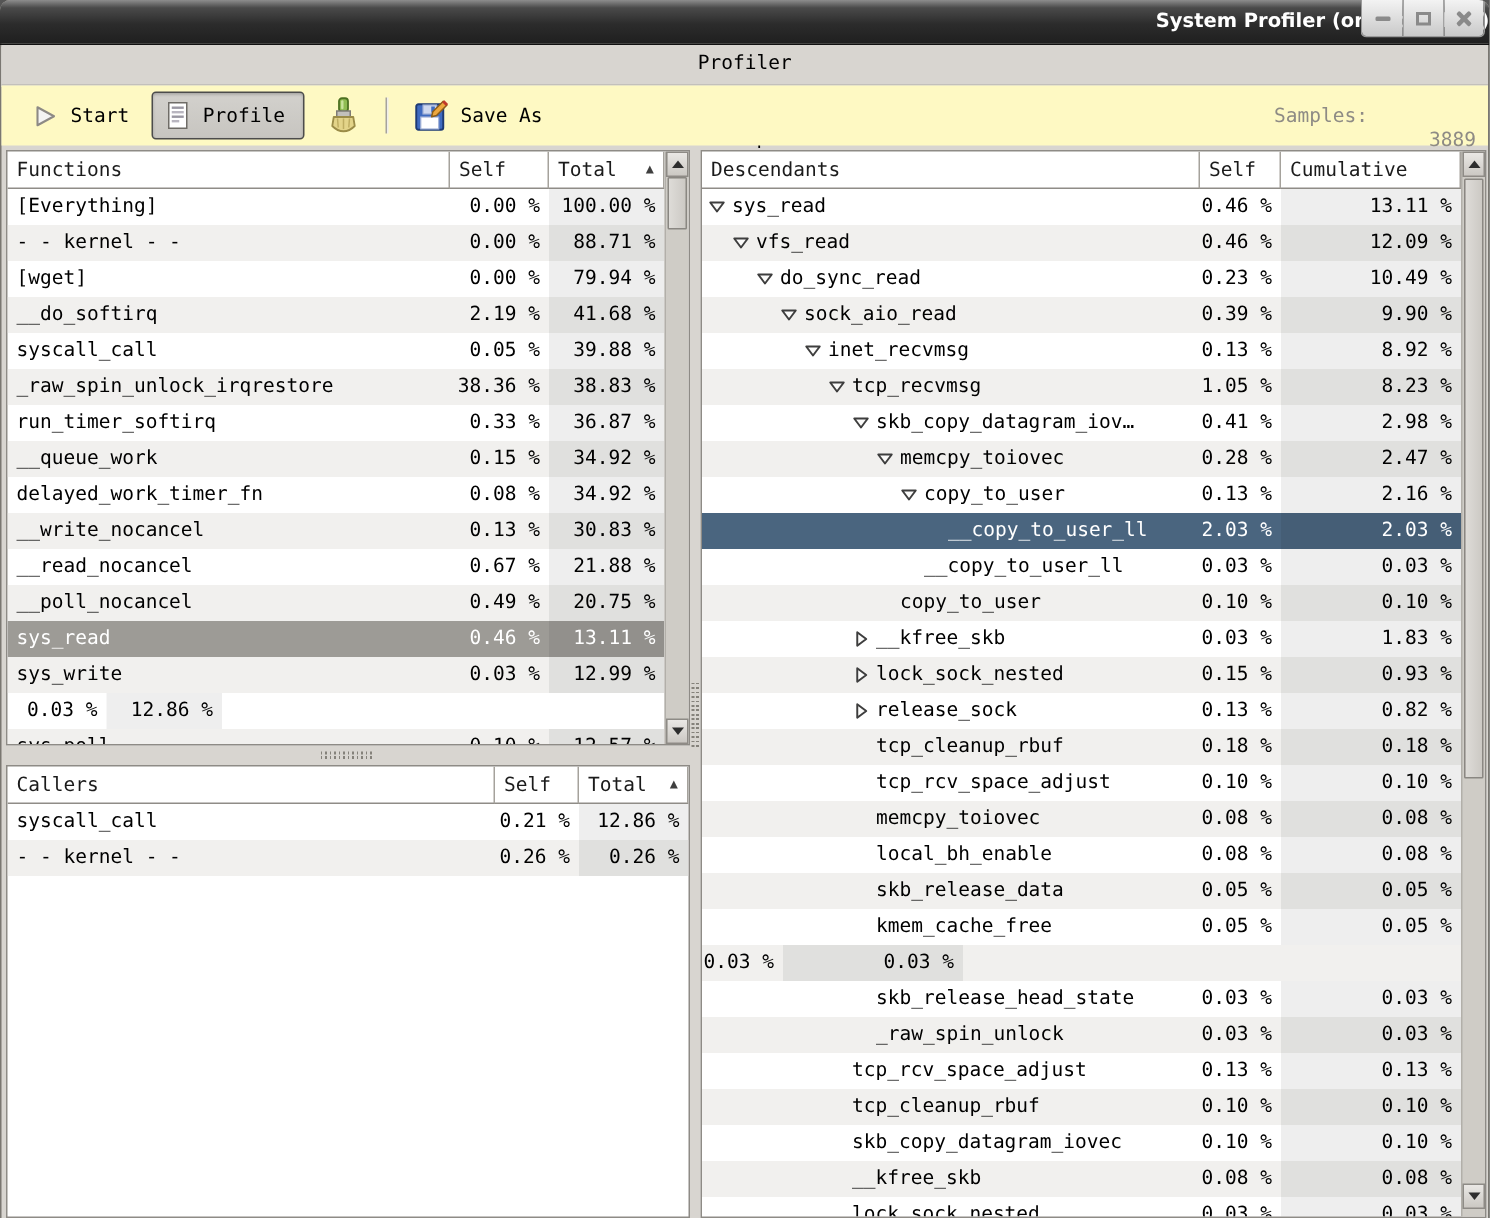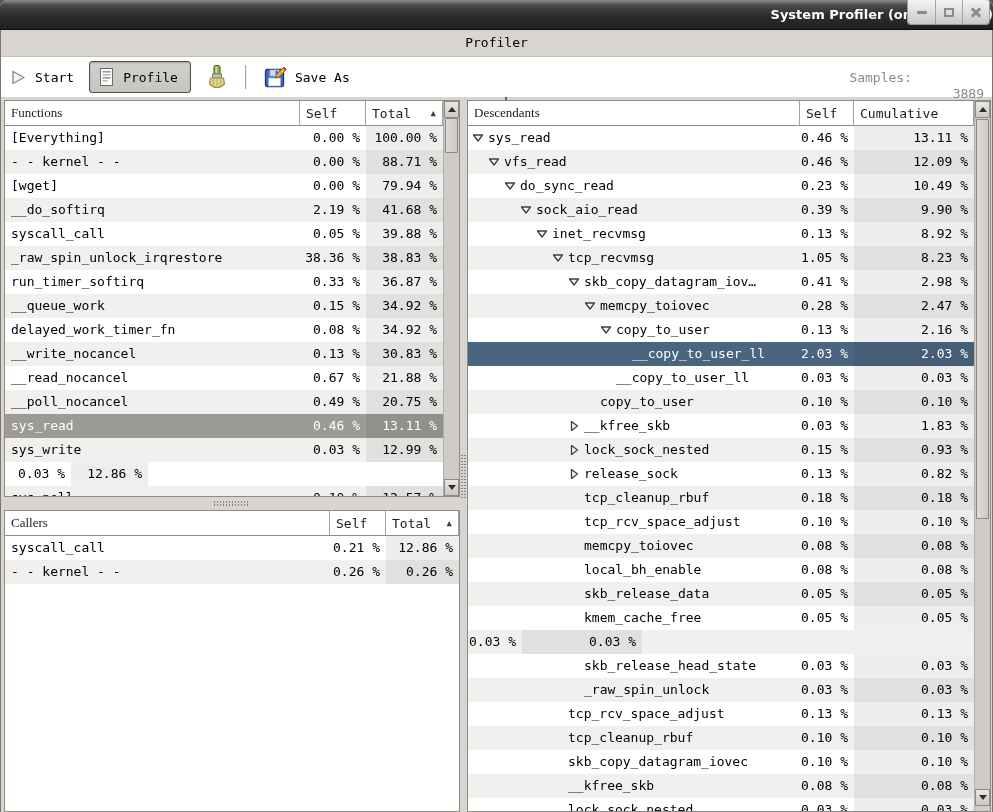--- a/index.html
+++ b/index.html
@@ -53,22 +53,22 @@
     background:#d8d5d0; display:flex; align-items:center;
     border-bottom:1px solid #c3c0bb; box-shadow:0 1px 0 #eceae7;
     padding-left:8px;
     flex-direction:column;
   }
   .menu-item { padding:0 12px 0 4px; line-height:25px; cursor:default; }
 
   
   .toolbar {
     position:absolute; left:1px; right:1px; top:57px; height:40px;
-    background:#ffffff; display:flex; align-items:center;
-    padding-left:4px;
+    background:#fef9c3; display:flex; align-items:center;
+    padding-left:16px;
   }
   .tbtn { display:flex; align-items:center; gap:8px; padding:4px 5px; border-radius:3px; }
   .tbtn.pressed {
     border:1px solid #4c4c4c;
     background:linear-gradient(180deg,#d3d1cd,#c7c5c0);
     box-shadow:inset 0 1px 2px rgba(0,0,0,.22);
     padding:5px 12px 5px 8px; margin-left:10px;
   }
   .tbtn.icon-only { margin-left:10px; padding:4px; }
   .tsep { width:1px; height:24px; background:#a6a39d; box-shadow:1px 0 0 #efeeeb; margin:0 12px 0 12px; }
@@ -82,21 +82,21 @@
   .panel-descendants { left:467px; top:100px; width:524px; height:712px; }
   .pinner { display:flex; height:100%; }
   .tree { flex:1 1 auto; display:flex; flex-direction:column; overflow:hidden; min-width:0; }
   .thead { display:flex; height:25px; flex:none; }
   .th {
     background:linear-gradient(180deg,#f8f7f6 0%,#ddgbd8 0%,#dedcd8 55%,#d2d0cb 100%);
     border-right:1px solid #a5a29c; border-bottom:1px solid #8f8c87;
     display:flex; align-items:center; padding:0 6px; color:#1b1b1b;
     overflow:hidden; white-space:nowrap; flex:none;
   }
-  .th.grow { flex:1 1 auto; min-width:0;font-family:Liberation Serif, serif; }
+  .th.grow { flex:1 1 auto; min-width:0; }
   .sort-arrow { margin-left:auto; font-size:9px; color:#3f3f3f; padding-left:8px; }
   .tbody { flex:1 1 auto; overflow:hidden; }
   .row { display:flex; height:24px; line-height:24px; white-space:nowrap; }
   .row.alt { background:#f1f0ee;align-items:flex-end; }
   .cell { overflow:hidden; white-space:nowrap; }
   .cell.name { flex:1 1 auto; min-width:0; padding-left:6px; display:flex; align-items:center; }
   .cell.num { flex:none; text-align:right; padding-right:6px; }
   .cell.shaded { background:rgba(0,0,0,0.065); }
   .row.selected-unfocused { background:#9d9b96; color:#fff; }
   .row.selected { background:#4a657f; color:#fff; }

